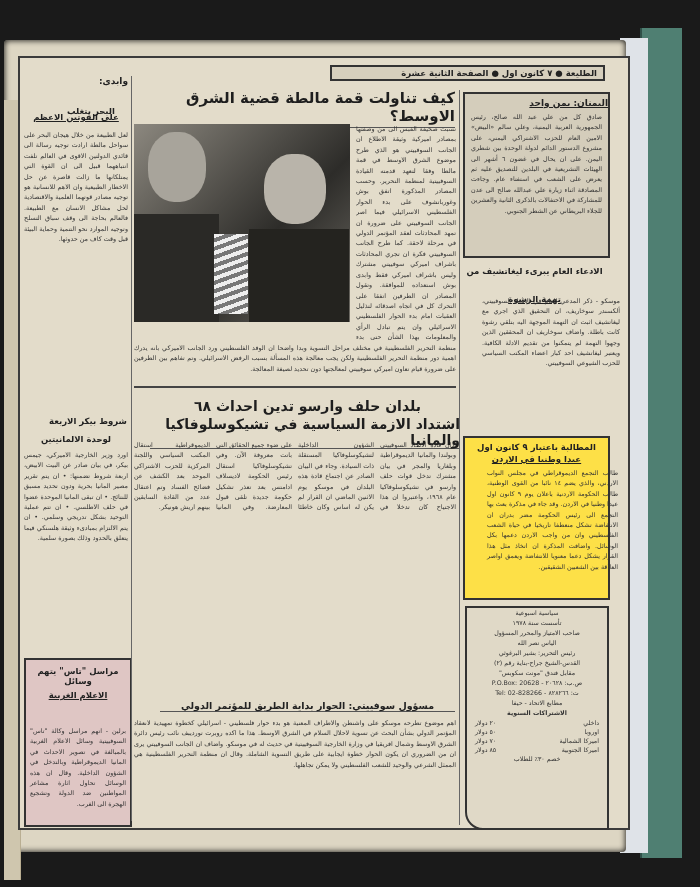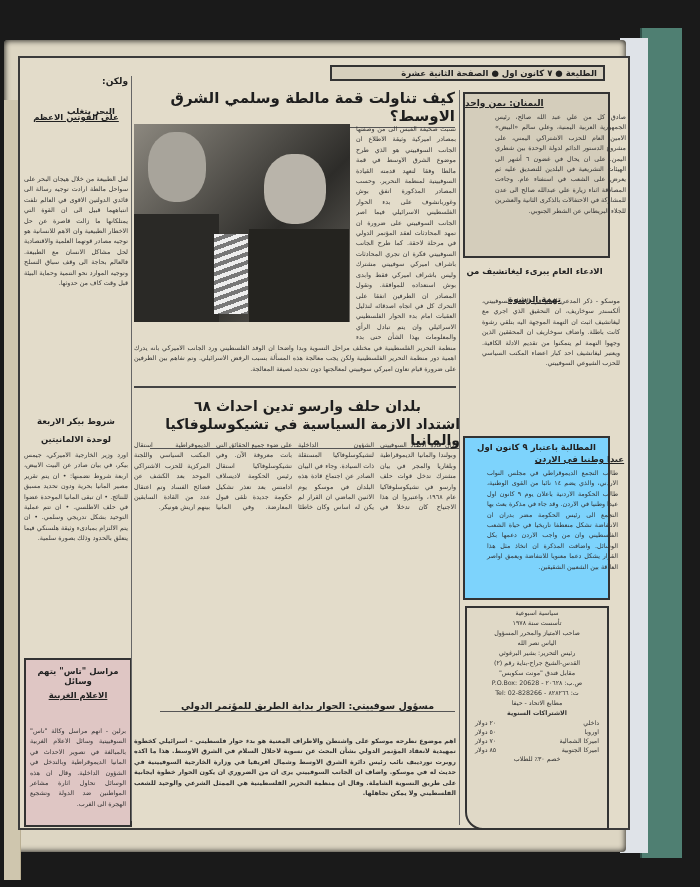--- a/index.html
+++ b/index.html
@@ -14,27 +14,27 @@
   .main-title{position:absolute;left:160px;top:89px;width:295px;font-size:15px;font-weight:bold;color:#1e1e1e;text-align:right;border-bottom:1px solid #555;padding-bottom:2px;}
   .photo{position:absolute;left:134px;top:124px;width:216px;height:198px;background:linear-gradient(135deg,#8c887f 0%,#4c4a45 40%,#2d2c29 60%,#6f6c65 100%);}
   .photo .head1{position:absolute;left:14px;top:8px;width:58px;height:70px;border-radius:45%;background:#a8a49b;}
   .photo .head2{position:absolute;left:130px;top:30px;width:62px;height:70px;border-radius:45%;background:#b9b4aa;}
   .photo .flag{position:absolute;left:80px;top:110px;width:34px;height:80px;background:repeating-linear-gradient(160deg,#eee 0 4px,#777 4px 8px);}
   .photo .suit1{position:absolute;left:0;top:90px;width:85px;height:108px;background:#2a2926;}
   .photo .suit2{position:absolute;left:115px;top:105px;width:100px;height:93px;background:#24231f;}
   .col-text{position:absolute;font-size:6.4px;line-height:10.4px;color:#333;text-align:justify;direction:rtl;overflow:hidden;}
   .col-text p{margin:0;}
   .sidebar-box{position:absolute;left:463px;top:92px;width:143px;height:162px;border:2px solid #333;background:#d4cdbb;}
-  .box-title{font-size:9px;font-weight:bold;text-align:left;color:#222;margin:4px 0 4px;text-decoration:underline;}
+  .box-title{font-size:9px;font-weight:bold;text-align:right;color:#222;margin:4px 0 4px;text-decoration:underline;}
   .sub-head{position:absolute;font-size:8.5px;font-weight:bold;text-align:center;color:#222;direction:rtl;}
   .section-title1{position:absolute;left:160px;top:398px;width:295px;font-size:14px;font-weight:bold;text-align:center;color:#1e1e1e;direction:rtl;}
   .section-title2{position:absolute;left:150px;top:416px;width:310px;font-size:14px;font-weight:bold;text-align:right;color:#1e1e1e;direction:rtl;border-bottom:1px solid #555;}
   .rule{position:absolute;height:2px;background:#444;}
   .vrule{position:absolute;width:1px;background:#666;}
-  .pink-box{position:absolute;left:463px;top:436px;width:143px;height:160px;border:2px solid #333;background:#7dd3fc;}
+  .pink-box{position:absolute;left:463px;top:436px;width:143px;height:160px;border:2px solid #333;background:#fde047;}
   .masthead{position:absolute;left:465px;top:606px;width:140px;height:220px;border:2px solid #333;border-radius:0 0 0 18px;background:#e0d9c7;}
   .logo{font-family:"DejaVu Serif",serif;font-size:30px;color:#c0304a;text-align:center;margin-top:8px;direction:rtl;}
   .mast-line{font-size:6.3px;color:#333;text-align:center;direction:rtl;line-height:10px;}
   .subs-row{display:flex;justify-content:space-between;font-size:6.3px;color:#333;padding:0 8px;direction:rtl;line-height:9px;}
   .left-box-pink{position:absolute;left:24px;top:658px;width:104px;height:165px;border:2px solid #333;background:#dfc6c4;}
   .khatira{position:absolute;left:22px;top:76px;width:106px;font-size:9px;font-weight:bold;color:#222;text-align:right;direction:rtl;}
   .bottom-head{position:absolute;left:160px;top:700px;width:295px;font-size:9.5px;font-weight:bold;text-align:center;color:#222;direction:rtl;border-bottom:1px solid #555;}
 </style>
 </head>
 <body>
@@ -42,21 +42,21 @@
 <div class="binder"></div>
 <div class="binder-inner"></div>
 
 <div class="page">
   <div class="page-edge"></div>
 </div>
 <div class="frame"></div>
 
 <div class="header-bar rtl">الطليعة ● ٧ كانون اول ● الصفحة الثانية عشرة</div>
 
-<div class="main-title rtl">كيف تناولت قمة مالطة وسلمي الشرق الاوسط؟</div>
+<div class="main-title rtl">كيف تناولت قمة مالطة قضية الشرق الاوسط؟</div>
 
 <div class="photo">
   <div class="suit1"></div>
   <div class="head1"></div>
   <div class="suit2"></div>
   <div class="head2"></div>
   <div class="flag"></div>
 </div>
 
 <div class="col-text" style="left:356px;top:124px;width:100px;height:218px;">
@@ -69,40 +69,40 @@
 
 <div class="rule" style="left:134px;top:386px;width:322px;"></div>
 
 <div class="section-title1">بلدان حلف وارسو تدين احداث ٦٨</div>
 <div class="section-title2">اشتداد الازمة السياسية في تشيكوسلوفاكيا والمانيا</div>
 <div class="col-text" style="left:134px;top:440px;width:322px;height:250px;column-count:4;column-gap:6px;">
   <p>ادان قادة الاتحاد السوفييتي وبولندا والمانيا الديموقراطية وبلغاريا والمجر في بيان مشترك تدخل قوات حلف وارسو في تشيكوسلوفاكيا عام ١٩٦٨، واعتبروا ان هذا الاجتياح كان تدخلا في الشؤون الداخلية لتشيكوسلوفاكيا المستقلة ذات السيادة. وجاء في البيان الصادر عن اجتماع قادة هذه البلدان في موسكو يوم الاثنين الماضي ان القرار لم يكن له اساس وكان خاطئا على ضوء جميع الحقائق التي باتت معروفة الآن. وفي تشيكوسلوفاكيا استقال رئيس الحكومة لاديسلاف ادامتس بعد تعذر تشكيل حكومة جديدة تلقى قبول المعارضة. وفي المانيا الديموقراطية استقال المكتب السياسي واللجنة المركزية للحزب الاشتراكي الموحد بعد الكشف عن فضائح الفساد وتم اعتقال عدد من القادة السابقين بينهم اريش هونيكر.</p>
 </div>
 
 <div class="bottom-head">مسؤول سوفييتي: الحوار بداية الطريق للمؤتمر الدولي</div>
-<div class="col-text" style="left:134px;top:736px;width:322px;height:100px;font-weight:bold;">
+<div class="col-text" style="left:134px;top:718px;width:322px;height:100px;">
   <p>اهم موضوع تطرحه موسكو على واشنطن والاطراف المعنية هو بدء حوار فلسطيني - اسرائيلي كخطوة تمهيدية لانعقاد المؤتمر الدولي بشأن البحث عن تسوية لاحلال السلام في الشرق الاوسط. هذا ما اكده روبرت تورديبف نائب رئيس دائرة الشرق الاوسط وشمال افريقيا في وزارة الخارجية السوفييتية في حديث له في موسكو. واضاف ان الجانب السوفييتي يرى ان من الضروري ان يكون الحوار خطوة ايجابية على طريق التسوية الشاملة. وقال ان منظمة التحرير الفلسطينية هي الممثل الشرعي والوحيد للشعب الفلسطيني ولا يمكن تجاهلها.</p>
 </div>
 
 <div class="sidebar-box">
   <div class="box-title">اليمنان: يمن واحد</div>
-  <div class="col-text" style="position:relative;left:0;top:0;width:131px;height:130px;padding:0 18px;margin-left:12px;">
+  <div class="col-text" style="position:relative;left:0;top:0;width:131px;height:130px;padding:0 6px;">
     <p>صادق كل من علي عبد الله صالح، رئيس الجمهورية العربية اليمنية، وعلي سالم «البيض» الامين العام للحزب الاشتراكي اليمني، على مشروع الدستور الدائم لدولة الوحدة بين شطري اليمن. على ان يحال في غضون ٦ أشهر الى الهيئات التشريعية في البلدين للتصديق عليه ثم يعرض على الشعب في استفتاء عام. وجاءت المصادقة اثناء زيارة علي عبدالله صالح الى عدن للمشاركة في الاحتفالات بالذكرى الثانية والعشرين للجلاء البريطاني عن الشطر الجنوبي.</p>
   </div>
 </div>
 
 <div class="sub-head" style="left:463px;top:266px;width:143px;">الادعاء العام يبرىء ليغاتشيف من</div>
 <div class="sub-head" style="left:463px;top:294px;width:143px;text-decoration:underline;">تهمة الرشوة</div>
 <div class="col-text" style="left:466px;top:296px;width:138px;height:132px;margin-left:16px;">
   <p>موسكو - ذكر المدعي العام في الاتحاد السوفييتي، ألكسندر سوخاريف، ان التحقيق الذي اجري مع ليغاتشيف اثبت ان التهمة الموجهة اليه بتلقي رشوة كانت باطلة. واضاف سوخاريف ان المحققين الذين وجهوا التهمة لم يتمكنوا من تقديم الادلة الكافية. ويعتبر ليغاتشيف احد كبار اعضاء المكتب السياسي للحزب الشيوعي السوفييتي.</p>
 </div>
 
 <div class="pink-box">
   <div class="sub-head" style="position:relative;left:0;top:4px;width:143px;">المطالبة باعتبار ٩ كانون اول</div>
-  <div class="sub-head" style="position:relative;left:0;top:6px;width:143px;text-decoration:underline;padding-left:43px;">عيدا وطنيا في الاردن</div>
+  <div class="sub-head" style="position:relative;left:0;top:6px;width:143px;text-decoration:underline;">عيدا وطنيا في الاردن</div>
   <div class="col-text" style="position:relative;left:0;top:10px;width:131px;height:118px;padding:0 22px;">
     <p>طالب التجمع الديموقراطي في مجلس النواب الاردني، والذي يضم ١٤ نائبا من القوى الوطنية، طالب الحكومة الاردنية باعلان يوم ٩ كانون اول عيدا وطنيا في الاردن. وقد جاء في مذكرة بعث بها التجمع الى رئيس الحكومة مضر بدران ان الانتفاضة تشكل منعطفا تاريخيا في حياة الشعب الفلسطيني وان من واجب الاردن دعمها بكل الوسائل. واضافت المذكرة ان اتخاذ مثل هذا القرار يشكل دعما معنويا للانتفاضة ويعمق اواصر العلاقة بين الشعبين الشقيقين.</p>
   </div>
 </div>
 
 <div class="masthead">
   <div class="mast-line">سياسية اسبوعية</div>
   <div class="mast-line">تأسست سنة ١٩٧٨</div>
   <div class="mast-line">صاحب الامتياز والمحرر المسؤول</div>
   <div class="mast-line">الياس نصر الله</div>
@@ -125,27 +125,27 @@
       <span>اميركا الشمالية</span>
       <span>٧٠ دولار</span>
     </div>
   <div class="subs-row">
       <span>اميركا الجنوبية</span>
       <span>٨٥ دولار</span>
     </div>
   <div class="mast-line">خصم ٣٠٪ للطلاب</div>
 </div>
 
-<div class="khatira">ولكن:</div>
+<div class="khatira">وابدى:</div>
 <div class="sub-head" style="left:39px;top:98px;width:104px;margin-top:8px;">البحر يتغلب</div>
 <div class="sub-head" style="left:24px;top:112px;width:104px;text-decoration:underline;">على القوتين الاعظم</div>
-<div class="col-text" style="left:24px;top:130px;width:104px;height:272px;margin-top:44px;">
+<div class="col-text" style="left:24px;top:130px;width:104px;height:272px;">
   <p>لعل الطبيعة من خلال هيجان البحر على سواحل مالطة ارادت توجيه رسالة الى قائدي الدولتين الاقوى في العالم تلفت انتباههما قبيل الى ان القوة التي يمتلكانها ما زالت قاصرة عن حل الاخطار الطبيعية وان الاهم للانسانية هو توجيه مصادر قوتهما العلمية والاقتصادية لحل مشاكل الانسان مع الطبيعة. فالعالم بحاجة الى وقف سباق التسلح وتوجيه الموارد نحو التنمية وحماية البيئة قبل وقت كاف من حدوثها.</p>
 </div>
-<div class="sub-head" style="left:24px;top:416px;width:104px;">شروط بيكر الاربعة</div>
+<div class="sub-head" style="left:36px;top:416px;width:104px;">شروط بيكر الاربعة</div>
 <div class="sub-head" style="left:24px;top:434px;width:104px;">لوحدة الالمانيتين</div>
 <div class="col-text" style="left:24px;top:450px;width:104px;height:200px;">
   <p>اورد وزير الخارجية الاميركي، جيمس بيكر، في بيان صادر عن البيت الابيض، اربعة شروط تضمنها: • ان يتم تقرير مصير المانيا بحرية ودون تحديد مسبق للنتائج. • ان تبقى المانيا الموحدة عضوا في حلف الاطلسي. • ان تتم عملية التوحيد بشكل تدريجي وسلمي. • ان يتم الالتزام بمبادىء وثيقة هلسنكي فيما يتعلق بالحدود وذلك بصورة سلمية.</p>
 </div>
 
 <div class="left-box-pink">
   <div class="sub-head" style="position:relative;left:0;top:6px;width:104px;">مراسل "تاس" يتهم وسائل</div>
   <div class="sub-head" style="position:relative;left:0;top:10px;width:104px;text-decoration:underline;">الاعلام الغربية</div>
   <div class="col-text" style="position:relative;left:0;top:16px;width:96px;height:118px;padding:0 4px;margin-top:20px;">
     <p>برلين - اتهم مراسل وكالة "تاس" السوفييتية وسائل الاعلام الغربية بالمبالغة في تصوير الاحداث في المانيا الديموقراطية وبالتدخل في الشؤون الداخلية. وقال ان هذه الوسائل تحاول اثارة مشاعر المواطنين ضد الدولة وتشجيع الهجرة الى الغرب.</p>

